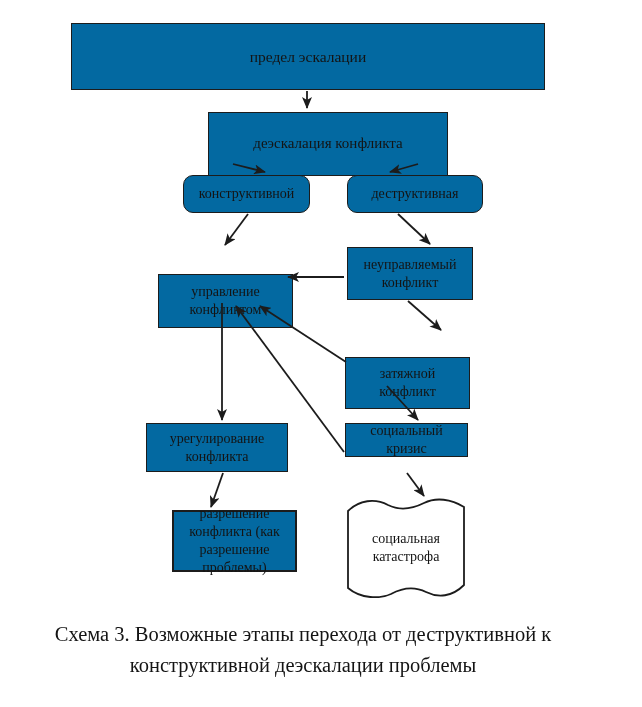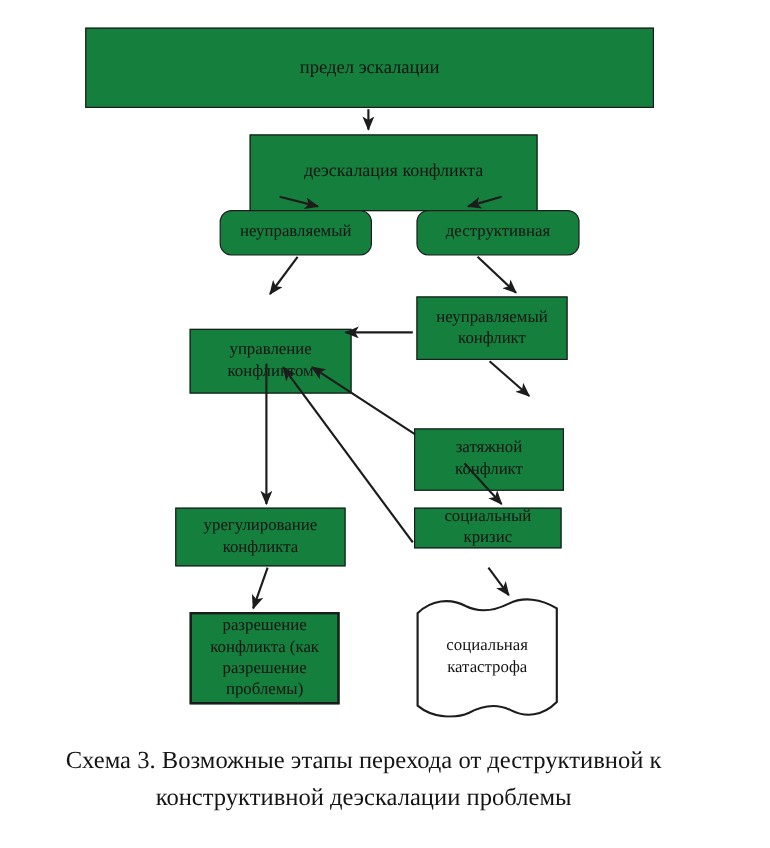--- a/index.html
+++ b/index.html
@@ -9,37 +9,37 @@
     background:#ffffff;
     font-family:"Liberation Serif", serif;
     color:#141414;
     overflow:hidden;
   }
   .node {
     position:absolute;
     display:flex; align-items:center; justify-content:center;
     text-align:center;
     border:1.6px solid #1c1c1c;
-    background:#15803d;
+    background:#0369a1;
     box-sizing:border-box;
     font-size:14px; line-height:1.28;
     padding:16px 5px;
     z-index:2;
   }
   .rounded { border-radius:10px; }
   #n-predel        { left:71px;  top:23px;  width:474px; height:67px; font-size:15.5px; }
   #n-deeskalacia   { left:208px; top:112px; width:240px; height:64px; font-size:15px; }
   #n-konstruktivnaya { left:183px; top:175px; width:127px; height:38px; }
   #n-destruktivnaya  { left:347px; top:175px; width:136px; height:38px; }
   #n-upravlenie    { left:158px; top:248px; width:135px; height:54px;margin-top:26px; }
   #n-neupravlyaemy { left:347px; top:247px; width:126px; height:53px; }
   #n-zatyazhnoy    { left:345px; top:333px; width:125px; height:52px;margin-top:24px; }
   #n-uregulirovanie{ left:146px; top:423px; width:142px; height:49px; }
   #n-krizis        { left:345px; top:423px; width:123px; height:31px; }
-  #n-razreshenie   { left:158px; top:510px; width:125px; height:77px; border-width:2.2px; }
+  #n-razreshenie   { left:172px; top:510px; width:125px; height:62px; border-width:2.2px; }
   #n-katastrofa    { left:345px; top:498px; width:122px; height:100px; border:none; background:transparent; padding:0; }
   #n-katastrofa .wavy-svg { position:absolute; left:0; top:0; }
   #n-katastrofa .lbl { position:relative; z-index:1; }
   .edges-layer {
     position:absolute; left:0; top:0; width:642px; height:707px;
     z-index:3; pointer-events:none;
   }
   .edge { stroke:#1c1c1c; stroke-width:1.8; }
   .caption {
     position:absolute; left:0; top:619px; width:606px;
@@ -55,21 +55,21 @@
 
   <div class="node" id="n-predel">
     <span class="lbl">предел эскалации</span>
   </div>
 
   <div class="node" id="n-deeskalacia">
     <span class="lbl">деэскалация конфликта</span>
   </div>
 
   <div class="node rounded" id="n-konstruktivnaya">
-    <span class="lbl">неуправляемый</span>
+    <span class="lbl">конструктивной</span>
   </div>
 
   <div class="node rounded" id="n-destruktivnaya">
     <span class="lbl">деструктивная</span>
   </div>
 
   <div class="node" id="n-upravlenie">
     <span class="lbl">управление конфликтом</span>
   </div>
 

